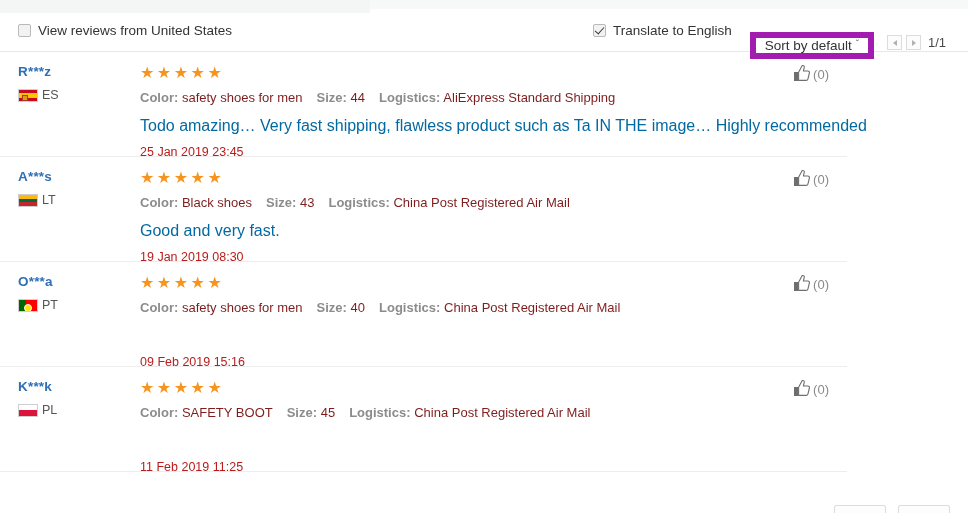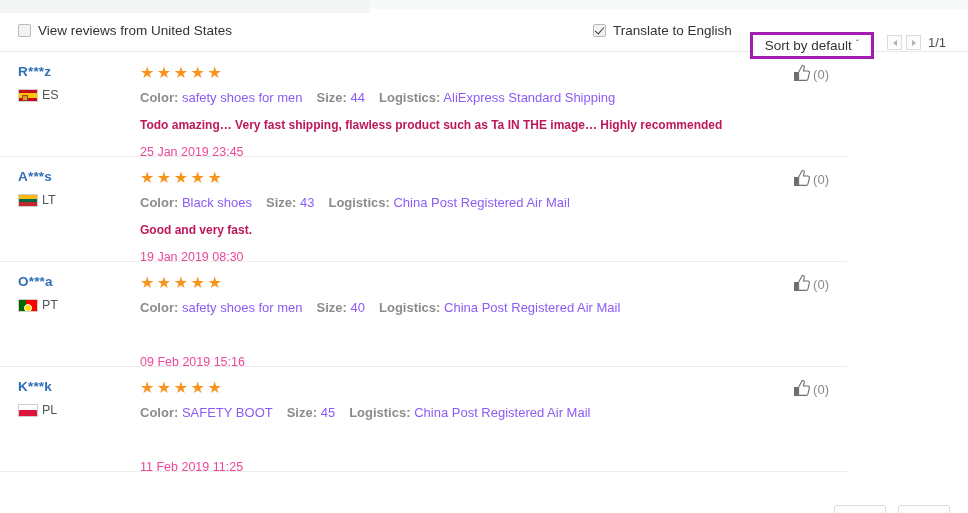--- a/index.html
+++ b/index.html
@@ -95,21 +95,21 @@
     line-height: 15px;
     white-space: nowrap;
   }
 
   .sort-select {
     position: absolute;
     left: 750px;
     top: 19px;
     width: 124px;
     height: 27px;
-    border: 3px solid #a21caf;
+    border: 6px solid #a21caf;
     background: #ffffff;
     display: flex;
     align-items: center;
     justify-content: center;
     gap: 4px;
     font-size: 13.5px;
     color: #333333;
     cursor: pointer;
     white-space: nowrap;
   }
@@ -242,38 +242,37 @@
     font-size: 13px;
     line-height: 18px;
     color: #b0b0b0;
     margin-bottom: 9px;
     white-space: nowrap;
   }
   .attrs .k {
     color: #8c8c8c;
     font-weight: bold;
   }
-  .attrs .v { color: #8b5cf6; }
+  .attrs .v { color: #7f1d1d; }
   .attrs .sep { display: inline-block; width: 14px; }
 
   .comment {
-    font-size: 12px;
-    color: #be185d;
+    font-size: 16px;
+    color: #0369a1;
     line-height: 19px;
     margin-bottom: 9px;
     white-space: nowrap;
-    font-weight: bold;
   }
   .comment.empty {
     height: 19px;
     margin-bottom: 9px;
   }
   .date {
     font-size: 12.5px;
-    color: #ec4899;
+    color: #b91c1c;
     line-height: 16px;
   }
 
   
   .helpful {
     position: absolute;
     right: 18px;
     top: 12px;
     display: flex;
     align-items: flex-start;

